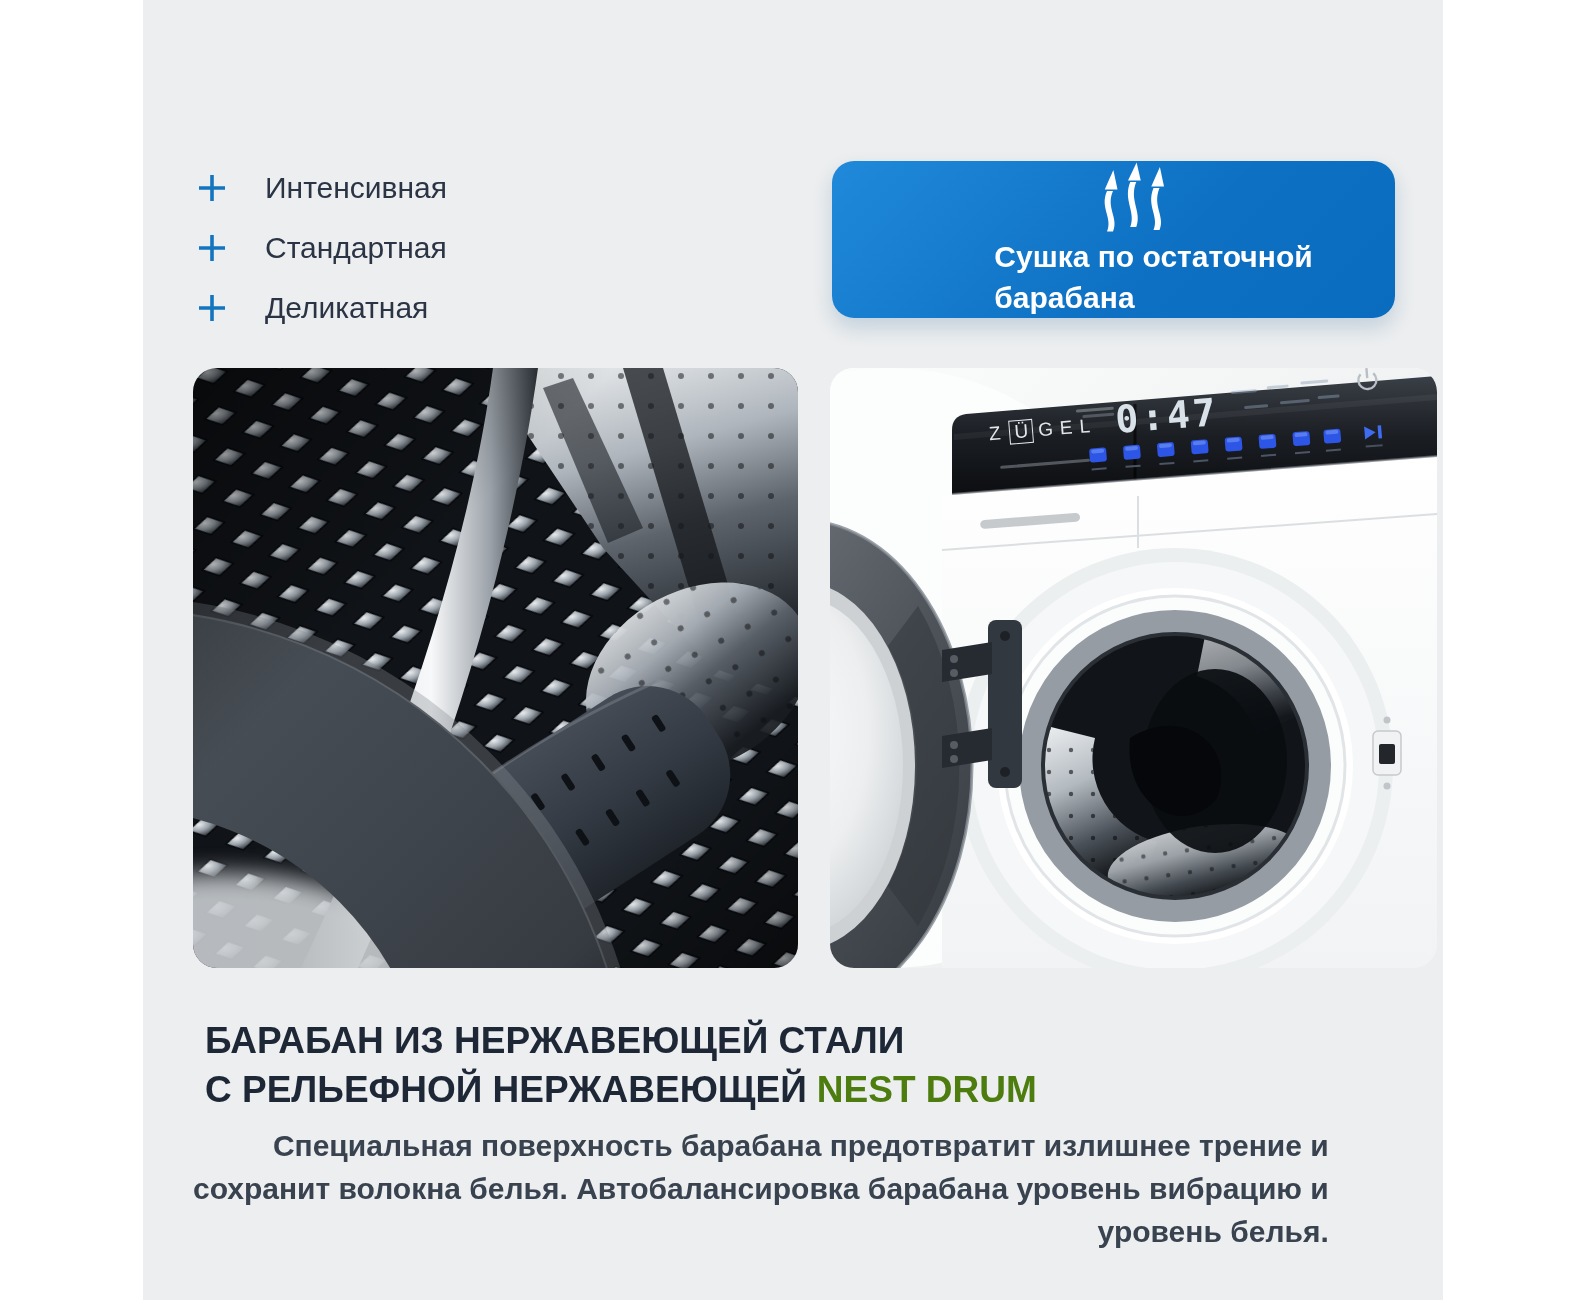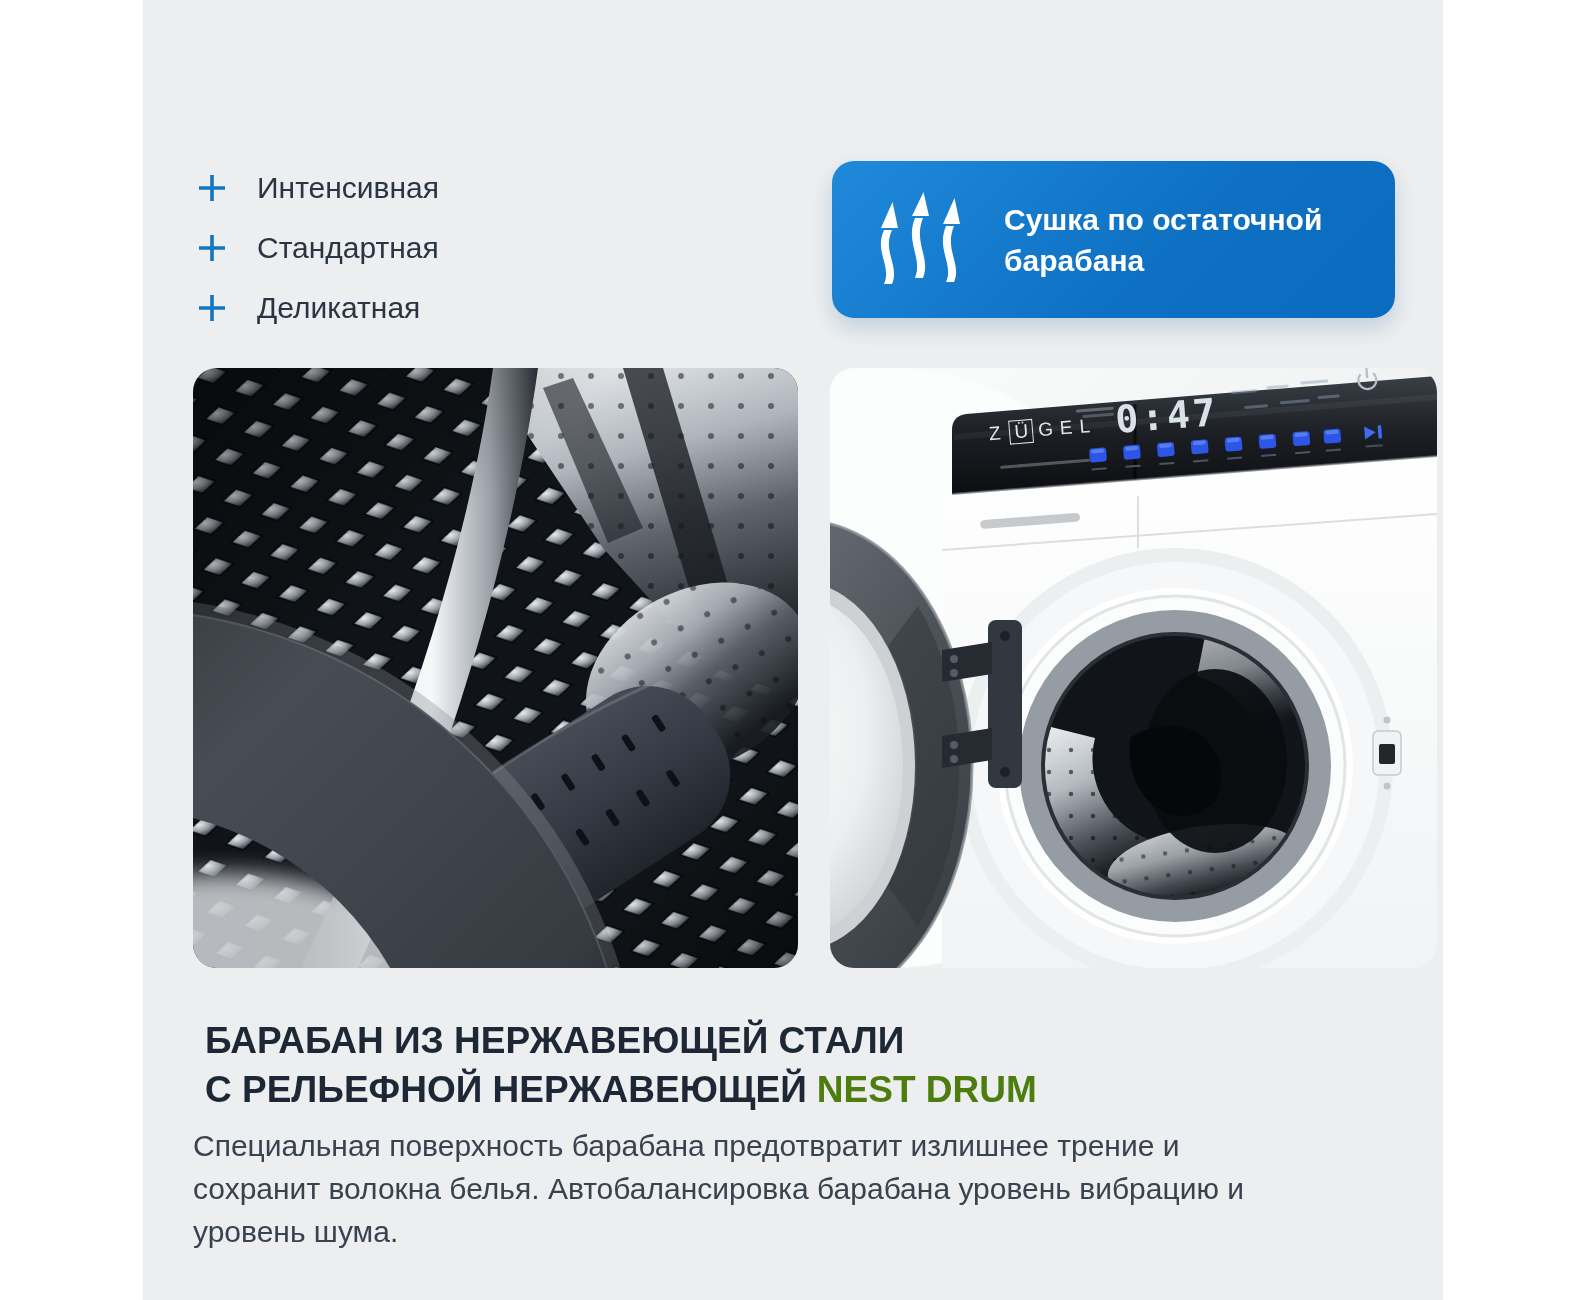--- a/index.html
+++ b/index.html
@@ -12,27 +12,27 @@
   .gray-panel { left:143px; top:0; width:1300px; height:1300px; background:#eceeef; }
 
   .page-title {
     left:193px; top:70px; font-size:45px; font-weight:700; letter-spacing:0.5px;
     color:#1272bd;
   }
 
   .levels { left:195px; top:158px; }
   .level-row { display:flex; align-items:center; height:60px; }
   .level-row .plus { width:34px; height:34px; flex:0 0 34px; }
-  .level-row .lbl { margin-left:28px; font-size:30px; color:#2b3445; font-weight:500; }
+  .level-row .lbl { margin-left:36px; font-size:30px; color:#2b3445; font-weight:500; }
 
   .feature-card {
     left:832px; top:161px; width:563px; height:157px; border-radius:22px;
     background:linear-gradient(135deg,#2089da 0%, #0d70c3 60%, #0a6cbe 100%);
     box-shadow:0 10px 20px rgba(10,80,140,0.18);
-    display:flex; align-items:center; padding-left:46px;
+    display:flex; align-items:center; padding-left:46px;flex-direction:column;
   }
   .feature-card .txt {
     margin-left:34px; color:#ffffff; font-size:30px; line-height:41px; font-weight:700;
   }
 
   .photo-card {
     top:368px; height:600px; border-radius:24px; overflow:hidden; background:#ffffff;
   }
   .photo-card.left  { left:193px; width:605px; }
   .photo-card.right { left:830px; width:607px; }
@@ -49,21 +49,21 @@
   }
   .display-time {
     left:282px; top:26px; width:110px; text-align:center;
     transform:rotate(-4.6deg);
     font-family:"DejaVu Sans Mono", monospace; font-size:38px; font-weight:700;
     color:#d9e1e9; letter-spacing:3px;
   }
 
   .drum-heading { left:193px; top:1016px; font-size:37px; font-weight:700; color:#1d2736; line-height:49px;margin-left:12px; }
   .drum-heading .hl { color:#4d7c0f; margin-left:10px; }
-  .drum-body { left:193px; top:1124px; font-size:30px; color:#39424f; line-height:43px; font-weight:400; }
+  .drum-body { left:193px; top:1124px; font-size:30px; color:#39424f; line-height:43px; font-weight:700;text-align:right; }
 </style>
 </head>
 <body>
 
 <div class="canvas">
   <div class="abs gray-panel"></div>
 
 
   <div class="abs levels">
     <div class="level-row">
@@ -375,15 +375,15 @@
   </div>
 
   <div class="abs drum-heading">
     <div>БАРАБАН ИЗ НЕРЖАВЕЮЩЕЙ СТАЛИ</div>
     <div><span>С РЕЛЬЕФНОЙ НЕРЖАВЕЮЩЕЙ</span><span class="hl">NEST DRUM</span></div>
   </div>
 
   <div class="abs drum-body">
     <div>Специальная поверхность барабана предотвратит излишнее трение и</div>
     <div>сохранит волокна белья. Автобалансировка барабана уровень вибрацию и</div>
-    <div>уровень шума.</div>
+    <div>уровень белья.</div>
   </div>
 </div>
 
 </body></html>

